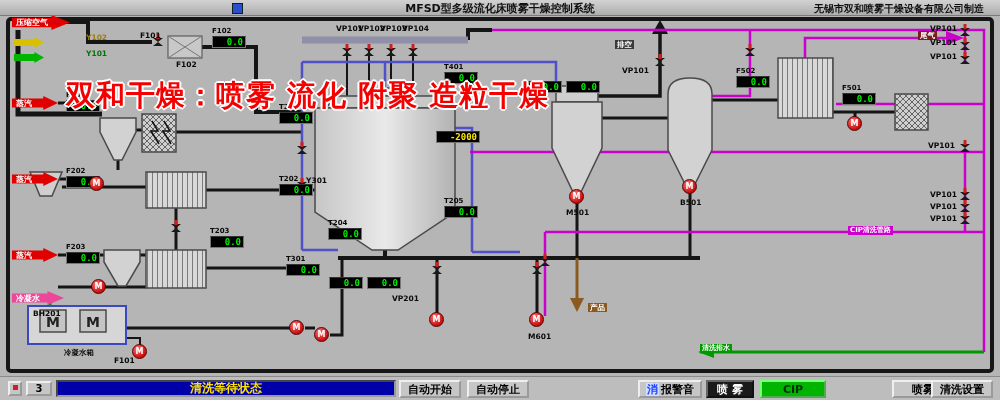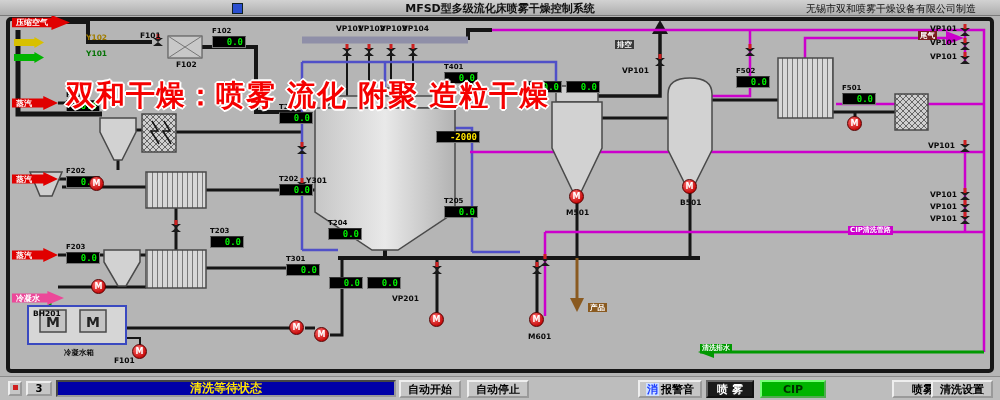--- a/index.html
+++ b/index.html
@@ -4,21 +4,21 @@
 <style>
   html,body{margin:0;padding:0;}
   body{width:1000px;height:400px;position:relative;background:#b5b5b5;
        font-family:"DejaVu Sans","Liberation Sans",sans-serif;overflow:hidden;}
 
   
   #titlebar{position:absolute;top:0;left:0;right:0;height:15px;
     background:linear-gradient(#d2d2d2,#aeaeae);border-bottom:1px solid #7a7a7a;z-index:40;padding-left:16px;}
   .tb-title{position:absolute;left:0;right:0;top:1px;text-align:center;
     font-size:11px;font-weight:bold;color:#101010;}
-  .tb-maker{position:absolute;right:24px;top:2px;font-size:10px;font-weight:normal;color:#101010;}
+  .tb-maker{position:absolute;right:16px;top:2px;font-size:10px;font-weight:bold;color:#101010;}
   .tb-icon{position:absolute;left:232px;top:3px;width:9px;height:9px;
     background:#2a4fd0;border:1px solid #122;}
 
   
   #diagram{position:absolute;left:0;top:0;width:1000px;height:400px;z-index:1;}
   #overlay{position:absolute;left:0;top:0;width:1000px;height:400px;z-index:5;pointer-events:none;}
   #overlay *{pointer-events:auto;}
 
   .watermark{position:absolute;left:66px;top:76px;z-index:30;white-space:nowrap;
     font-size:29px;font-weight:bold;color:#f50000;letter-spacing:1px;

